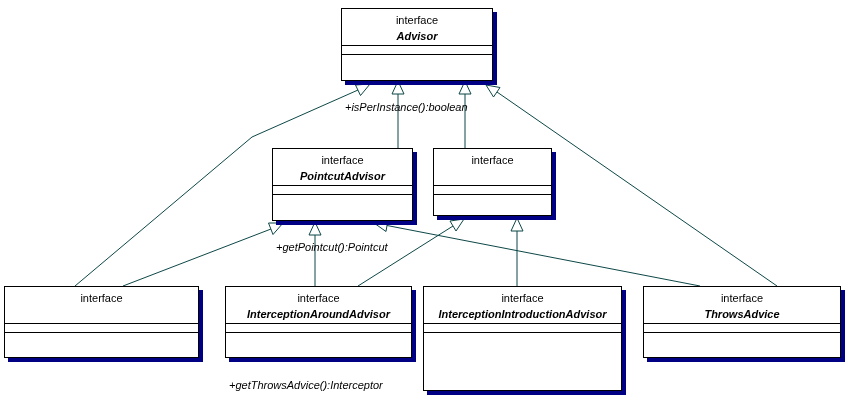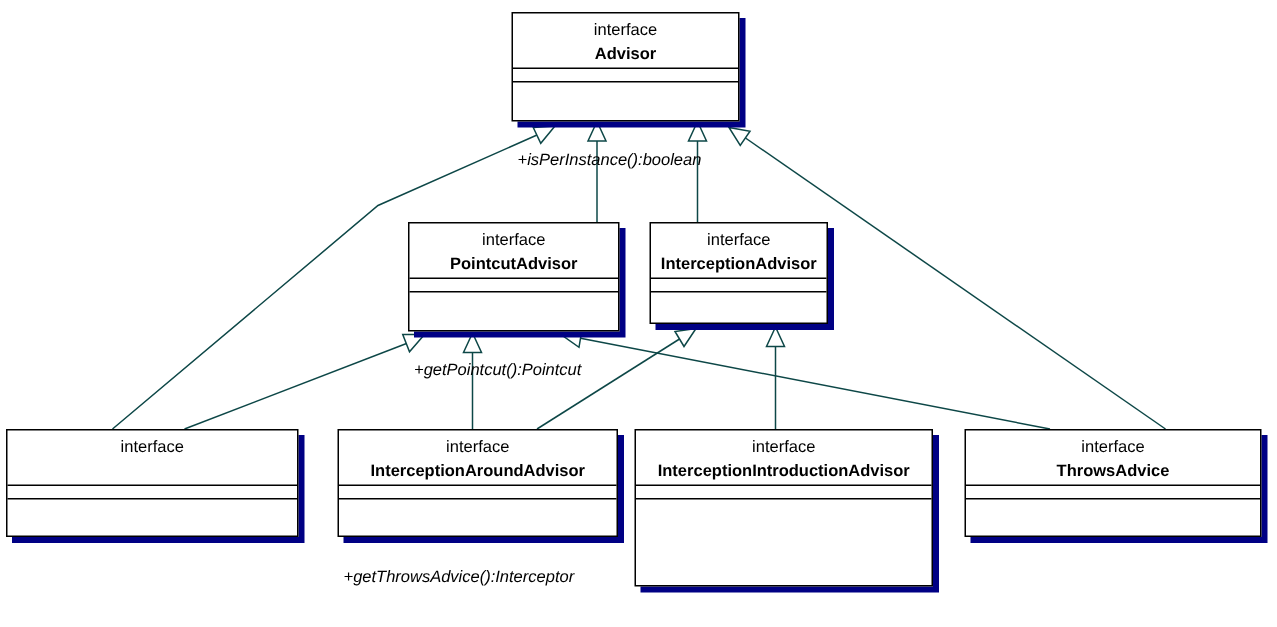--- a/index.html
+++ b/index.html
@@ -11,21 +11,21 @@
   .edges line, .edges polyline { stroke:#0d4747; stroke-width:1; fill:none; }
   .edges polygon { stroke:#0d4747; stroke-width:1; fill:#ffffff; }
   .uml-class {
     position:absolute; box-sizing:border-box; background:#ffffff;
     border:1px solid #000000; box-shadow:4px 4px 0 #000084;
   }
   .c-title { box-sizing:border-box; height:37px; border-bottom:1px solid #000000;
     text-align:center; padding-top:5px; }
   .stereo { font-size:11px; line-height:13px; color:#000; }
   .c-name { font-size:11px; line-height:13px; margin-top:3px;
-    font-weight:bold; color:#000; }
+    font-weight:bold; font-style:italic; color:#000; }
   .c-attrs { box-sizing:border-box; height:9px; border-bottom:1px solid #000000; }
   .c-ops { box-sizing:border-box; overflow:hidden; }
   .ops-1 { padding:6px 3px 0 3px; }
   .ops-n { padding:2px 3px 0 3px; }
   .method { font-size:11px; font-style:italic; color:#000;
     white-space:nowrap; height:19px; line-height:19px; overflow:hidden;margin-top:40px; }
   .ops-1 .method { height:auto; line-height:13px; }
 </style>
 </head>
 <body>
@@ -98,21 +98,20 @@
     </div>
     <div class="c-attrs"></div>
     <div class="c-ops ops-1">
       <div class="method">+getPointcut():Pointcut</div>
     </div>
   </div>
 
   <div class="uml-class" style="left:433px; top:148px; width:119px; height:68px;">
     <div class="c-title">
       <div class="stereo">interface</div>
-      <div class="c-name">InterceptionAdvisor</div>
     </div>
     <div class="c-attrs"></div>
     <div class="c-ops"></div>
   </div>
 
   <div class="uml-class" style="left:4px; top:286px; width:195px; height:72px;">
     <div class="c-title">
       <div class="stereo">interface</div>
     </div>
     <div class="c-attrs"></div>

